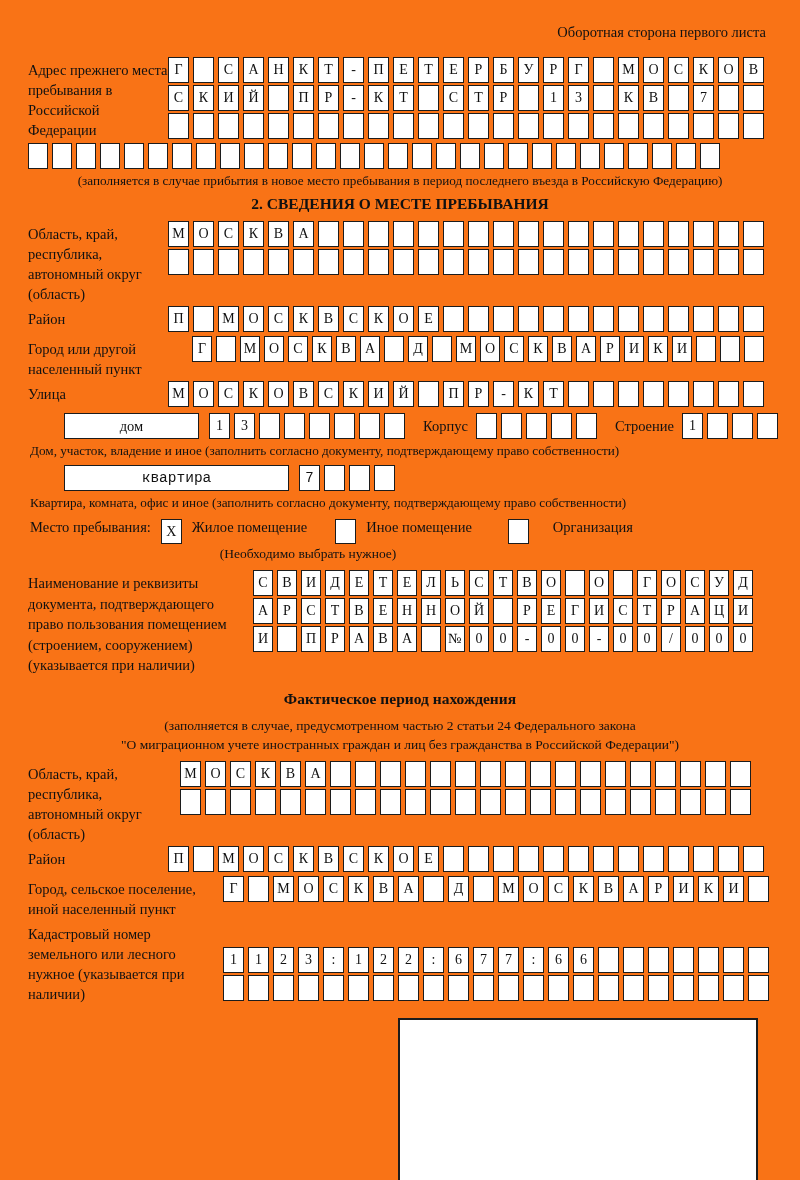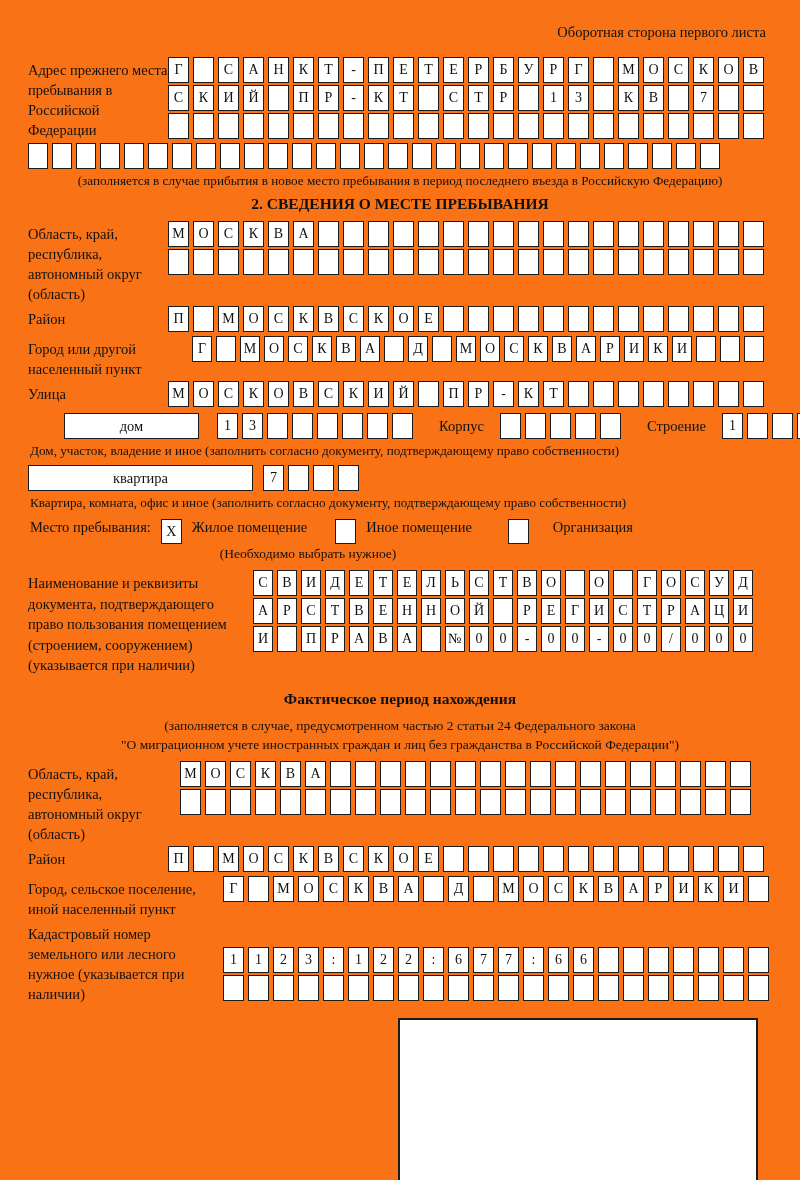--- a/index.html
+++ b/index.html
@@ -333,21 +333,21 @@
         <span class="cell"></span>
         <span class="cell"></span>
         <span class="cell"></span>
         <span class="cell"></span>
         <span class="cell"></span>
         <span class="cell"></span>
         <span class="cell"></span>
       </div>
   </div>
 
-  <div class="inline-row" style="margin-left:36px; margin-top:4px;gap:8px;">
+  <div class="inline-row" style="margin-left:36px; margin-top:4px;">
     <span class="boxed-label dom-box">дом</span>
     <span class="cells-row" style="margin-bottom:0;">
         <span class="cell">1</span>
         <span class="cell">3</span>
         <span class="cell"></span>
         <span class="cell"></span>
         <span class="cell"></span>
         <span class="cell"></span>
         <span class="cell"></span>
         <span class="cell"></span>
@@ -363,21 +363,21 @@
     <span class="mini-label">Строение</span>
     <span class="cells-row" style="margin-bottom:0;">
         <span class="cell">1</span>
         <span class="cell"></span>
         <span class="cell"></span>
         <span class="cell"></span>
       </span>
   </div>
   <div class="small-note">Дом, участок, владение и иное (заполнить согласно документу, подтверждающему право собственности)</div>
 
-  <div class="inline-row" style="">
+  <div class="inline-row" style="margin-left:36px;font-family:Liberation Mono, monospace;">
     <span class="boxed-label kv-box">квартира</span>
     <span class="cells-row" style="margin-bottom:0;">
         <span class="cell">7</span>
         <span class="cell"></span>
         <span class="cell"></span>
         <span class="cell"></span>
       </span>
   </div>
   <div class="small-note">Квартира, комната, офис и иное (заполнить согласно документу, подтверждающему право собственности)</div>
 

